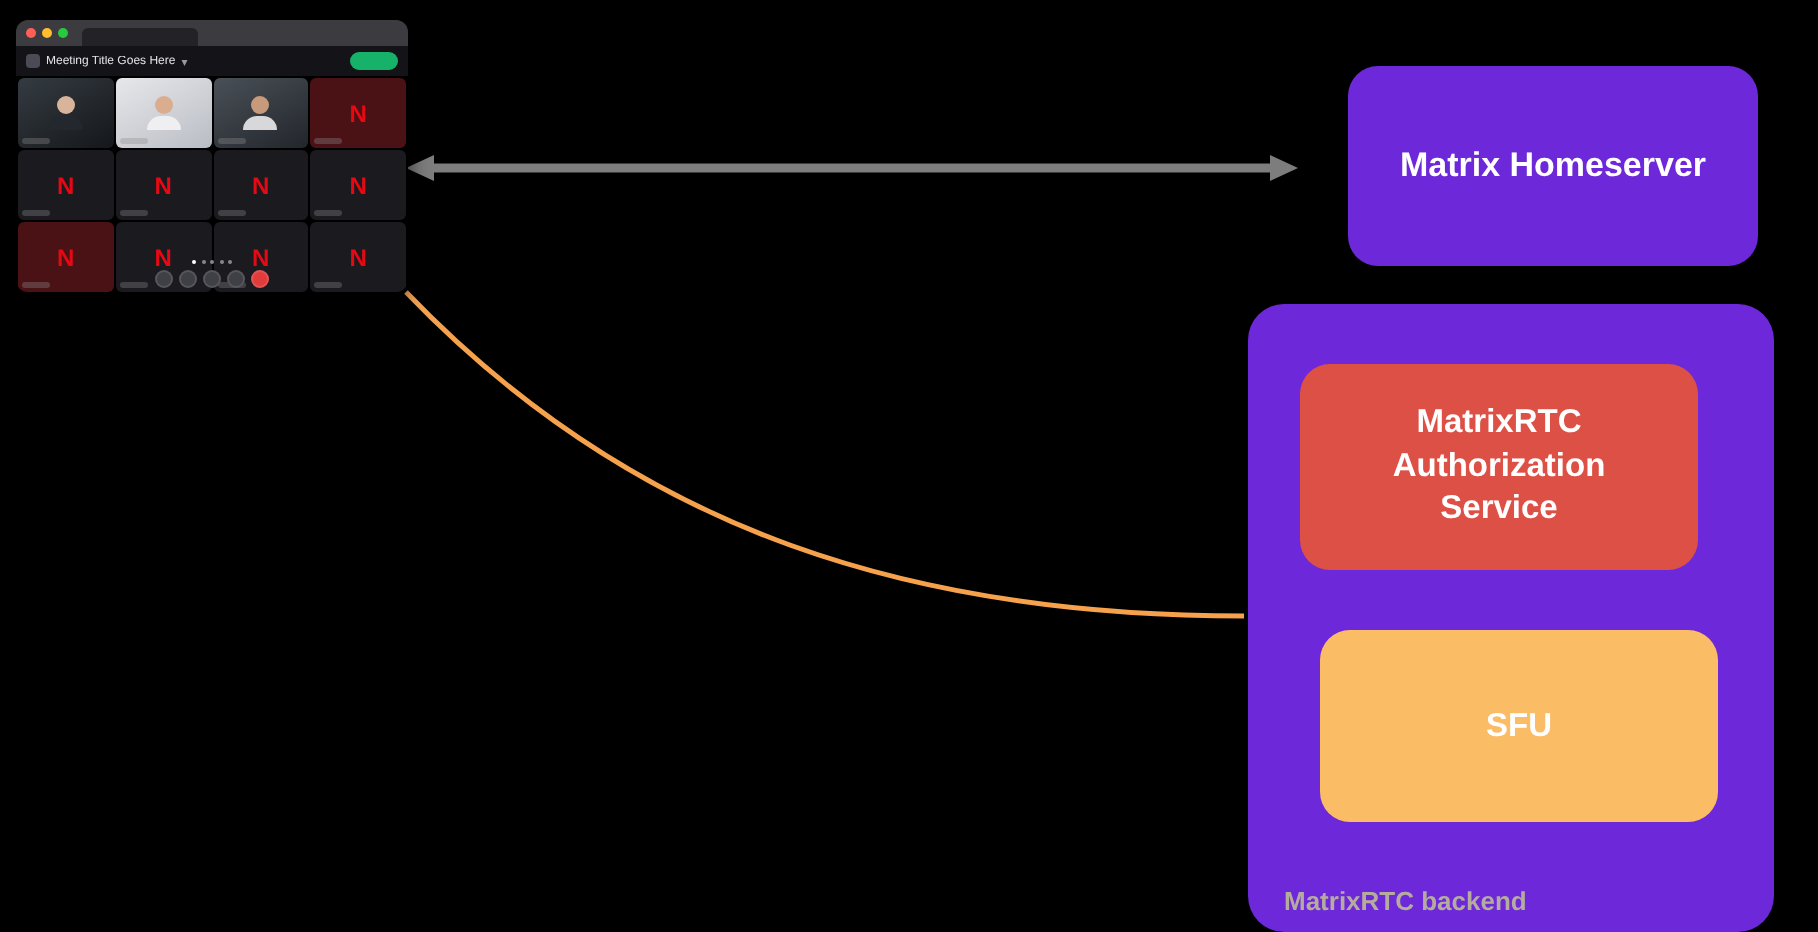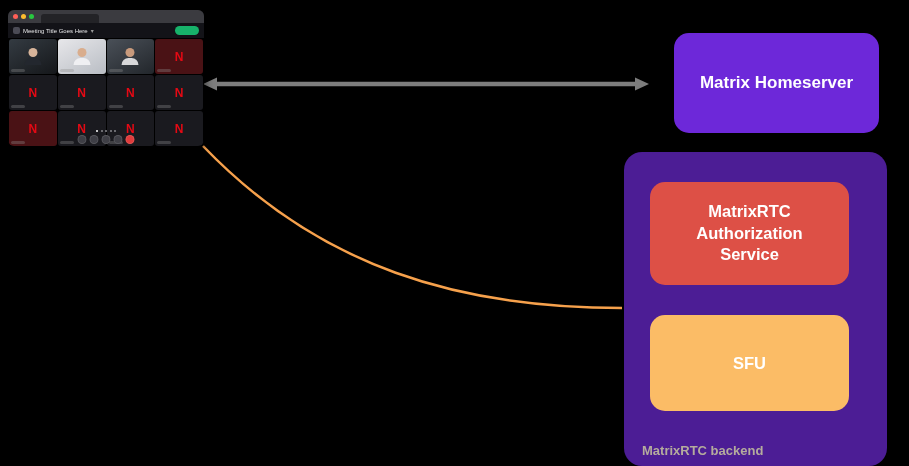--- a/index.html
+++ b/index.html
@@ -15,31 +15,31 @@
     background:#6d28d9; border-radius:15px;
     display:flex; align-items:center; justify-content:center;
     color:#fff; font-weight:bold; font-size:17px; text-align:center;margin-left:24px;
   }
   .api-label {
     position:absolute; left:277px; top:63px; width:300px; text-align:center;
     color:#6f6f6f; font-size:12.5px; font-weight:500; letter-spacing:.2px;
   }
   .backend {
     position:absolute; left:624px; top:152px; width:263px; height:314px;
-    background:#4c1d95; border-radius:18px;
+    background:#6d28d9; border-radius:18px;
   }
   .box-auth {
     position:absolute; left:26px; top:30px; width:199px; height:103px;
     background:#dd5046; border-radius:15px;
     display:flex; align-items:center; justify-content:center;
     color:#fff; font-weight:bold; font-size:16.5px; line-height:1.32;
     text-align:center; padding:0 26px; box-sizing:border-box;
   }
   .box-sfu {
-    position:absolute; left:26px; top:163px; width:199px; height:96px;
+    position:absolute; left:36px; top:163px; width:199px; height:96px;
     background:#fbbc66; border-radius:15px;
     display:flex; align-items:center; justify-content:center;
     color:#fff; font-weight:bold; font-size:16.5px;
   }
   .backend-label {
     position:absolute; left:18px; bottom:8px;
     color:#b5ac9d; font-size:13px; font-weight:bold;
   }
 
   

